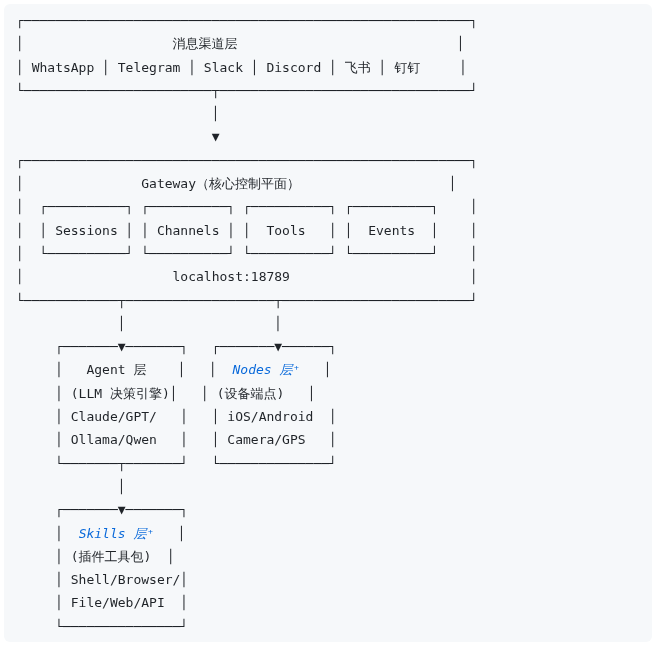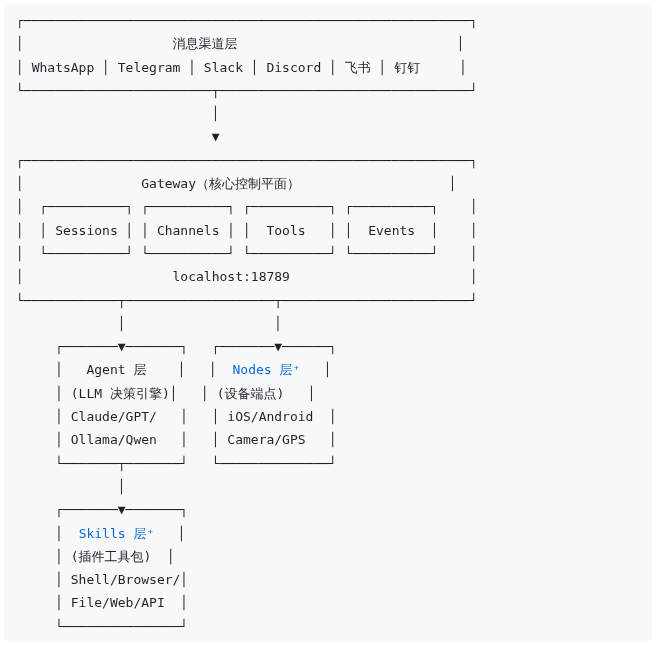--- a/index.html
+++ b/index.html
@@ -28,20 +28,21 @@
     color: #1f2328;
     white-space: pre;
   }
   pre.diagram .line {
     height: 23.3px;
     white-space: pre;
   }
   pre.diagram .link {
     color: #0969da;
     cursor: pointer;
+    font-style: italic;
   }
 </style>
 </head>
 <body style="background: rgb(255, 255, 255);">
 
 <div class="code-block" style="background: rgb(246, 248, 250);">
   <pre class="diagram" style="color: rgb(31, 35, 40);"><div class="line"><span>┌─────────────────────────────────────────────────────────┐</span></div><div class="line"><span>│                   消息渠道层                            │</span></div><div class="line"><span>│ WhatsApp │ Telegram │ Slack │ Discord │ 飞书 │ 钉钉     │</span></div><div class="line"><span>└────────────────────────┬────────────────────────────────┘</span></div><div class="line"><span>                         │</span></div><div class="line"><span>                         ▼</span></div><div class="line"><span>┌─────────────────────────────────────────────────────────┐</span></div><div class="line"><span>│               Gateway（核心控制平面）                   │</span></div><div class="line"><span>│  ┌──────────┐ ┌──────────┐ ┌──────────┐ ┌──────────┐    │</span></div><div class="line"><span>│  │ Sessions │ │ Channels │ │  Tools   │ │  Events  │    │</span></div><div class="line"><span>│  └──────────┘ └──────────┘ └──────────┘ └──────────┘    │</span></div><div class="line"><span>│                   localhost:18789                       │</span></div><div class="line"><span>└────────────┬───────────────────┬────────────────────────┘</span></div><div class="line"><span>             │                   │</span></div><div class="line"><span>     ┌───────▼───────┐   ┌───────▼──────┐</span></div><div class="line"><span>     │   Agent 层    │   │  </span><span class="link" style="color: rgb(9, 105, 218);">Nodes 层⁺</span><span>   │</span></div><div class="line"><span>     │ (LLM 决策引擎)│   │ (设备端点)   │</span></div><div class="line"><span>     │ Claude/GPT/   │   │ iOS/Android  │</span></div><div class="line"><span>     │ Ollama/Qwen   │   │ Camera/GPS   │</span></div><div class="line"><span>     └───────┬───────┘   └──────────────┘</span></div><div class="line"><span>             │</span></div><div class="line"><span>     ┌───────▼───────┐</span></div><div class="line"><span>     │  </span><span class="link" style="color: rgb(9, 105, 218);">Skills 层⁺</span><span>   │</span></div><div class="line"><span>     │ (插件工具包)  │</span></div><div class="line"><span>     │ Shell/Browser/│</span></div><div class="line"><span>     │ File/Web/API  │</span></div><div class="line"><span>     └───────────────┘</span></div></pre>
 </div>
 
 </body></html>

